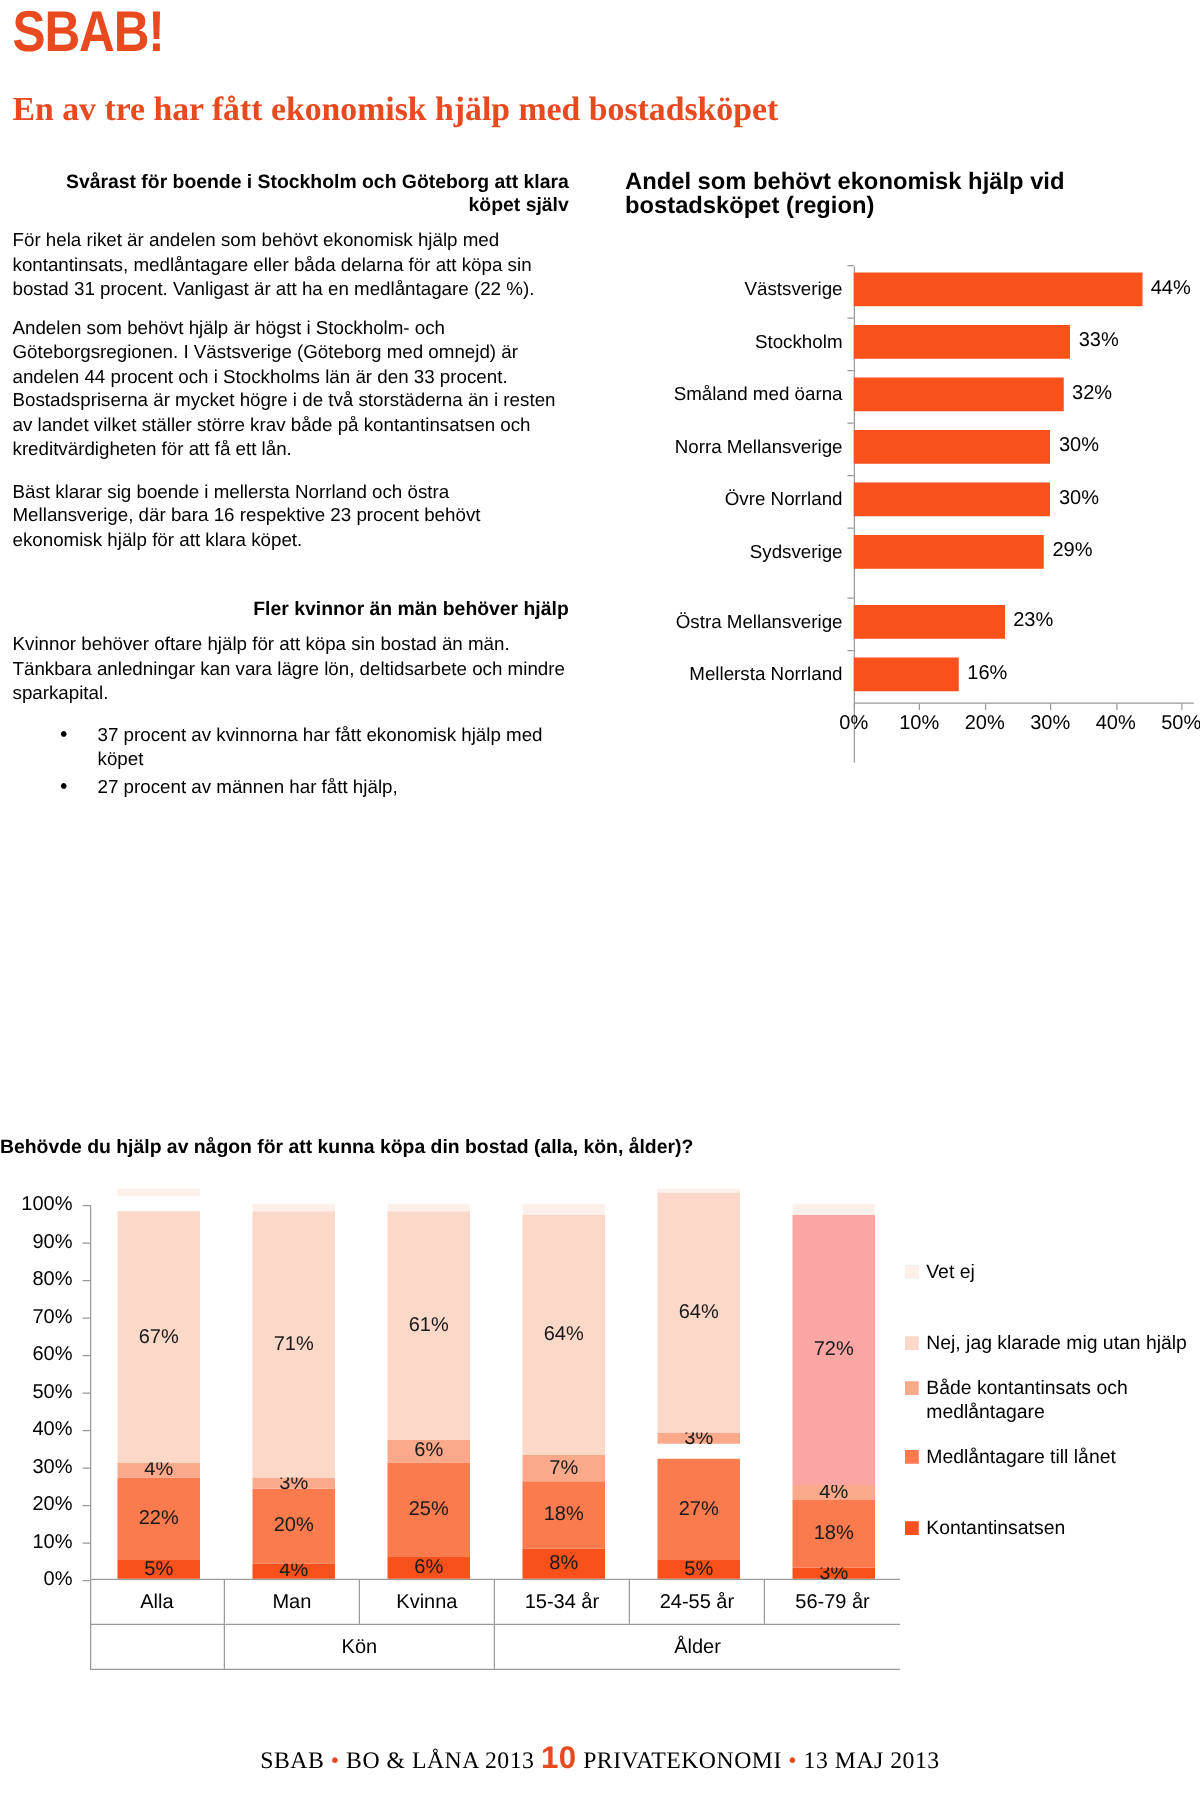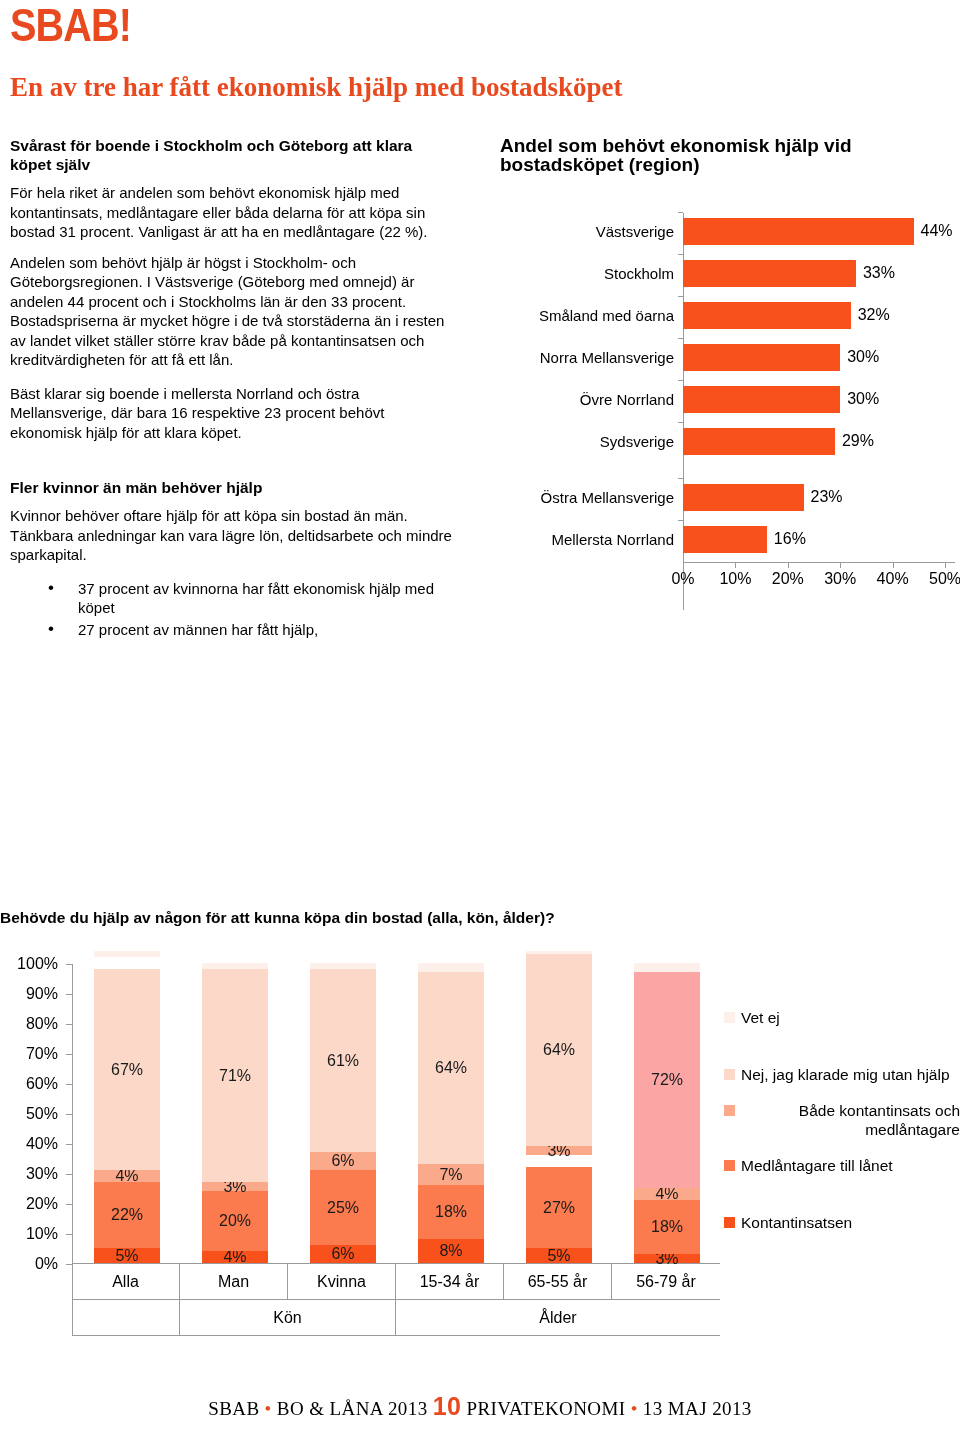--- a/index.html
+++ b/index.html
@@ -29,20 +29,21 @@
     color: #E8491E; white-space: nowrap;
   }
 
   
   .leftcol {
     position: absolute; left: 10px; top: 136px; width: 445px;
   }
   .sub-h {
     font-weight: 700; font-size: 15.5px; line-height: 19px;
     margin: 0 0 9px 0;
+    text-align: right;
   }
   .para {
     font-size: 15px; line-height: 19.5px; margin: 0 0 14px 0;
   }
   .para.tight { margin-bottom: 11px; }
   .spacer-lg { height: 22px; }
   ul.bullets { margin: 4px 0 0 0; padding: 0 0 0 68px; list-style: none; }
   ul.bullets li {
     font-size: 15px; line-height: 19.5px; position: relative;
     margin-bottom: 2px;
@@ -173,21 +174,21 @@
   
   .sc-legend {
     position: absolute; left: 724px; top: 100px; width: 236px;
   }
   .lg-item {
     display: flex; align-items: flex-start; margin-bottom: 6px;
   }
   .lg-swatch {
     width: 11px; height: 11px; flex: 0 0 11px; margin: 4px 6px 0 0;
   }
-  .lg-text { font-size: 15.5px; line-height: 19px; text-align: right; }
+  .lg-text { font-size: 15.5px; line-height: 19px; }
 
   
   .footer {
     position: absolute; left: 0; top: 1392px; width: 960px;
     text-align: center;
     font-family: "Liberation Serif", serif;
     font-size: 19px; letter-spacing: 0.4px;
   }
   .footer .dot { color: #E8491E; }
   .footer .pageno {
@@ -425,21 +426,21 @@
           <div class="sc-seg" style="height: 9px; background: rgb(253, 239, 233);"></div>
         </div>
       </div>
   </div>
   <div class="sc-catbox" id="sc-catbox">
       <div class="sc-cat-r1">
         <div class="sc-cat-cell" style="left: 0px; width: 108px;">Alla</div>
         <div class="sc-cat-cell" style="left: 108px; width: 108px;">Man</div>
         <div class="sc-cat-cell" style="left: 216px; width: 108px;">Kvinna</div>
         <div class="sc-cat-cell" style="left: 324px; width: 108px;">15-34 år</div>
-        <div class="sc-cat-cell" style="left: 432px; width: 108px;">65-55 år</div>
+        <div class="sc-cat-cell" style="left: 432px; width: 108px;">24-55 år</div>
         <div class="sc-cat-cell noborder" style="left: 540px; width: 108px;">56-79 år</div>
       </div>
       <div class="sc-cat-r2">
         <div class="sc-cat-cell" style="left: 0px; width: 108px;"></div>
         <div class="sc-cat-cell" style="left: 108px; width: 216px;">Kön</div>
         <div class="sc-cat-cell noborder" style="left: 324px; width: 324px;">Ålder</div>
       </div>
       <div class="vline" style="left: 0px; top: 0px; height: 72px;"></div>
     </div>
   <div class="sc-legend" id="sc-legend">

